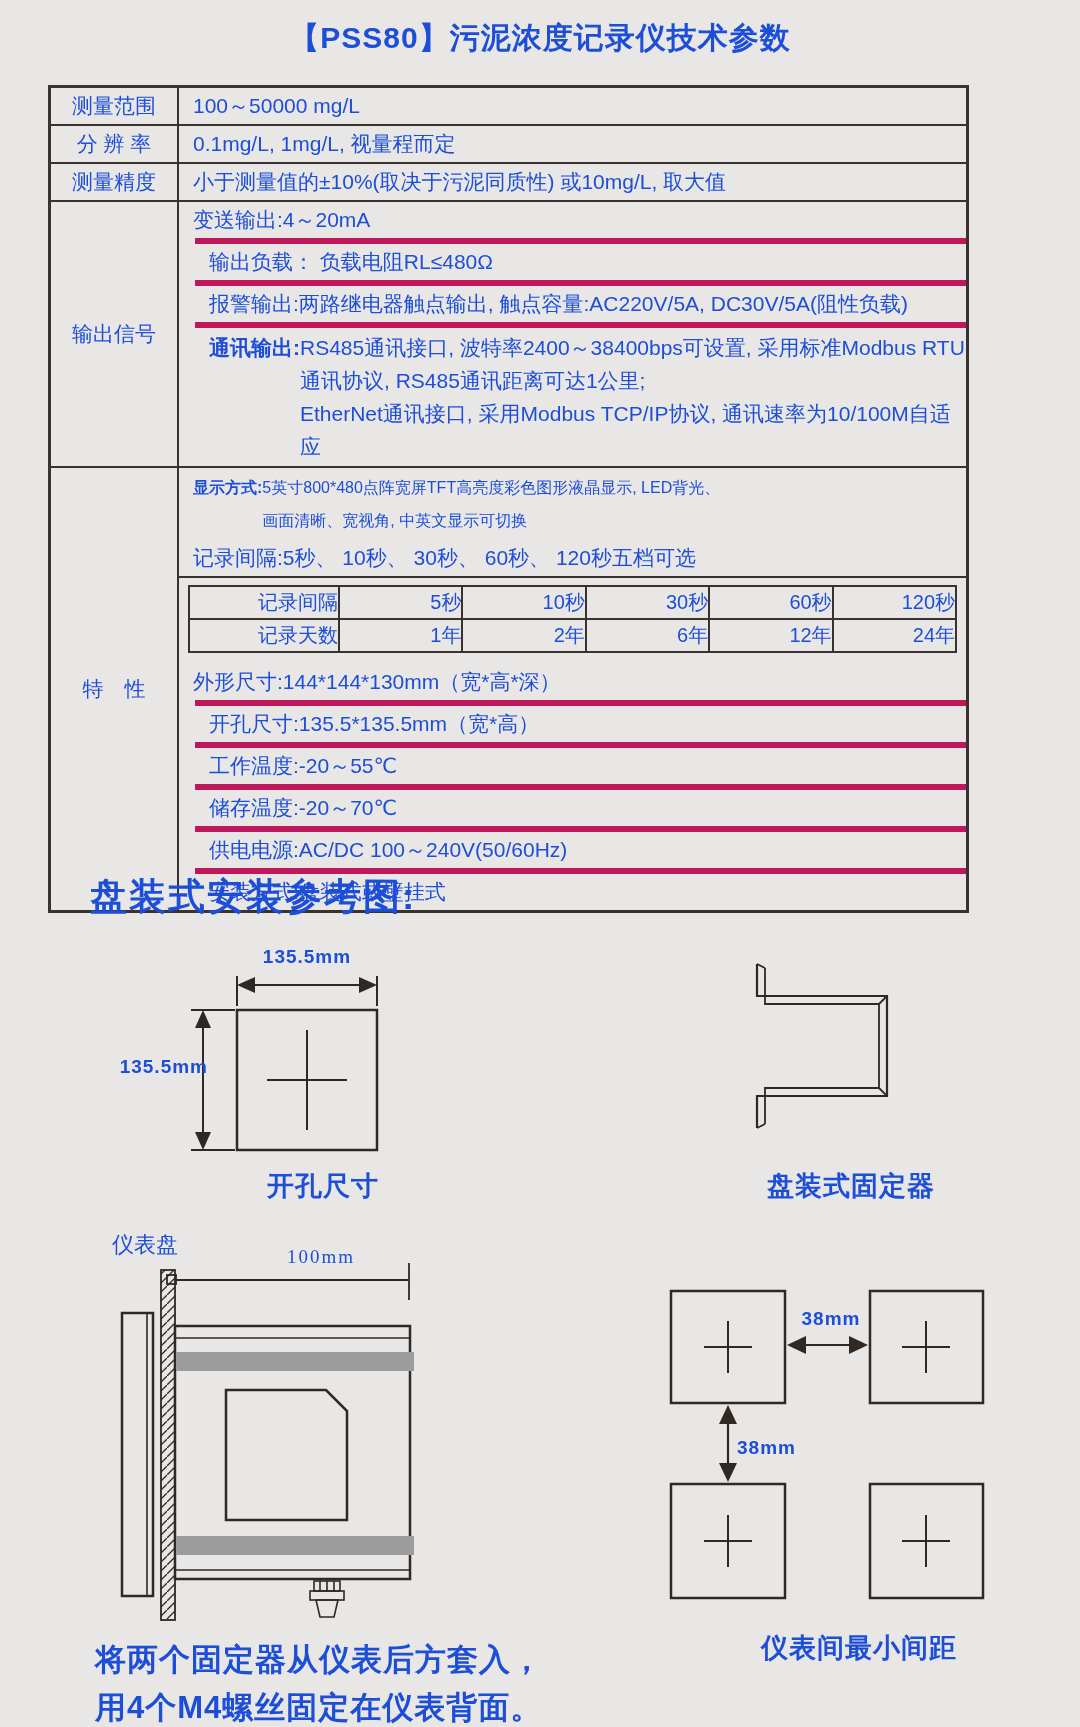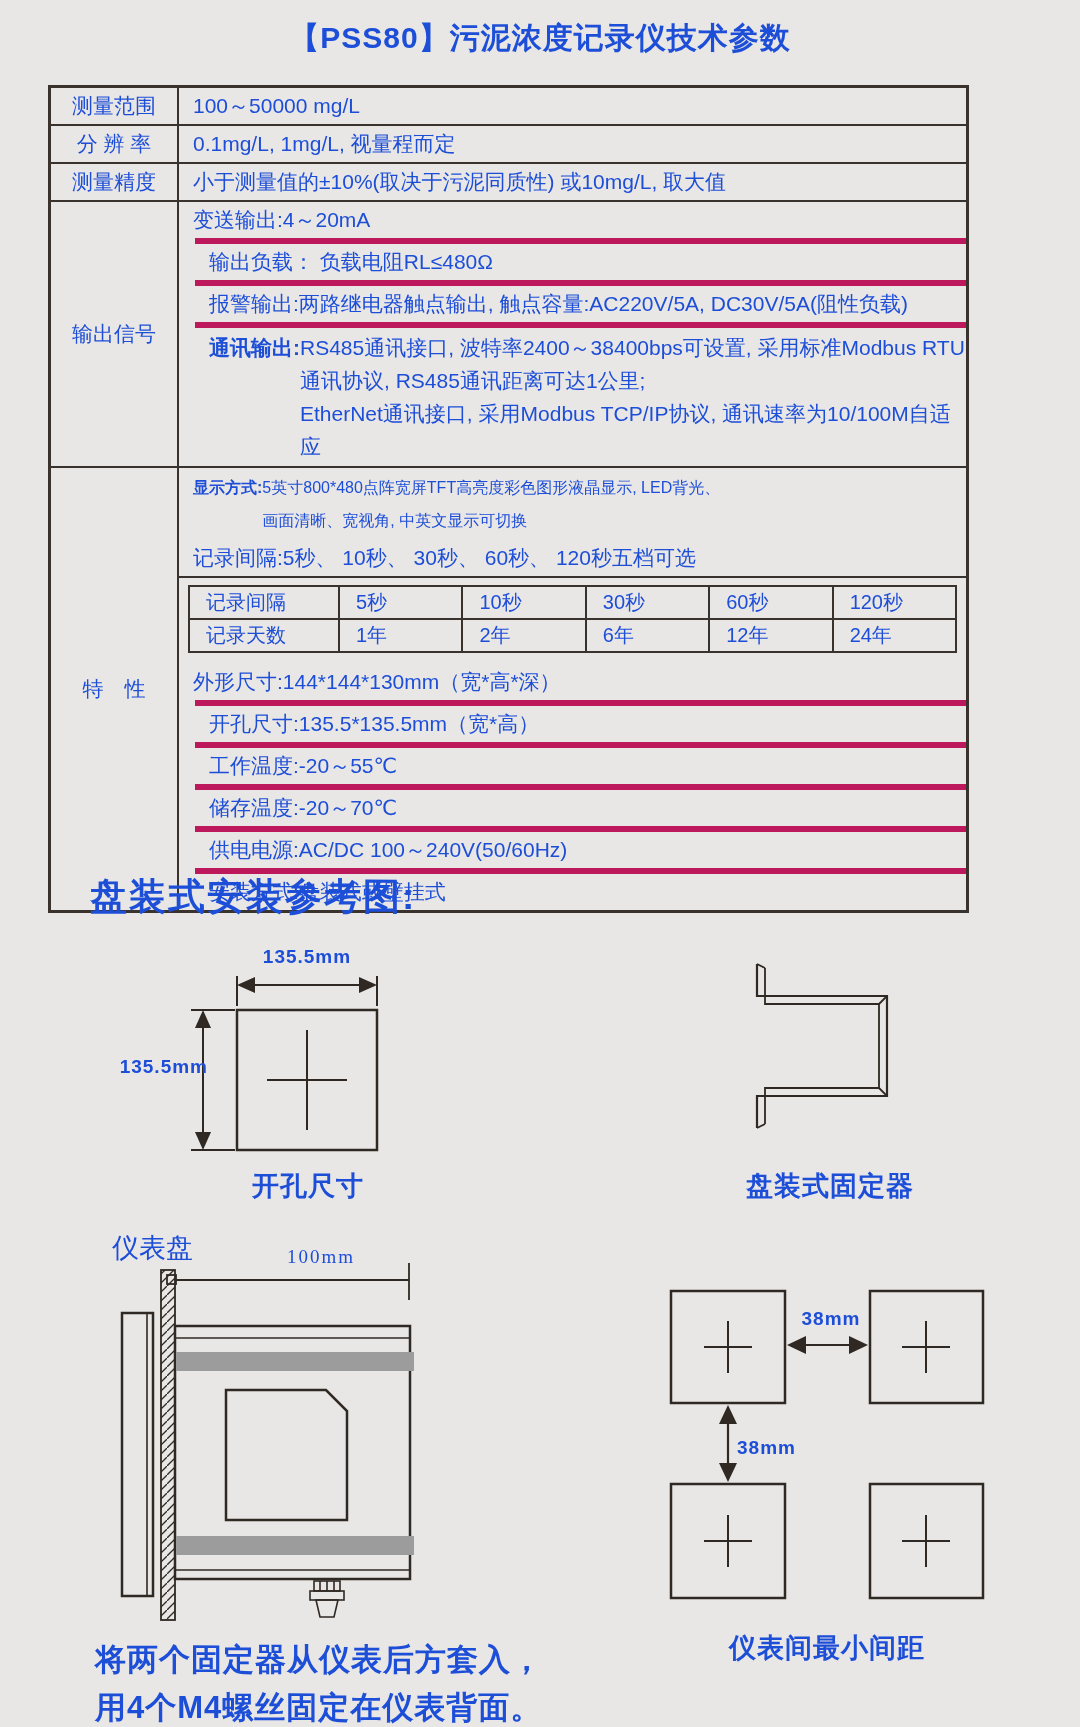--- a/index.html
+++ b/index.html
@@ -26,29 +26,29 @@
   .t-value, .sub { font-size:21px; line-height:28px; padding:4px 16px 4px 14px; }
   .sub + .sub { border-top:6px solid #be185d;margin-left:16px; }
   .multiline { display:flex; align-items:flex-start; line-height:33px; padding:3px 0 3px 14px; }
   .multiline .pfx { white-space:pre;font-weight:bold; }
   .multiline .lines { flex:1; min-width:0; }
   .rec-wrap { padding:7px 9px 11px 9px; border-top:2px solid #3a322d; }
   .rec-table { border:2px solid #3a322d; }
   .rec-row { display:flex; }
   .rec-row + .rec-row { border-top:2px solid #3a322d; }
   .rec-cell {
-    flex:1; text-align:left; font-size:20px; line-height:27px; padding:2px 16px;
+    flex:1; text-align:right; font-size:20px; line-height:27px; padding:2px 0;
     border-left:2px solid #3a322d;
   }
   .rec-cell:first-child { border-left:none; flex:0 0 148px; }
   
   .h2 { position:absolute; left:90px; top:872px; font-size:37px; font-weight:bold; letter-spacing:2px; }
   .dim { position:absolute; font-size:19px; font-weight:600; letter-spacing:1px; }
   .serif { font-family:"Liberation Serif","DejaVu Serif",serif; font-weight:normal; }
-  .cap { position:absolute; font-size:27px; font-weight:bold; text-align:center; letter-spacing:1px; }
+  .cap { position:absolute; font-size:27px; font-weight:bold; text-align:right; letter-spacing:1px; }
   .note { position:absolute; left:95px; font-size:31px; font-weight:bold; letter-spacing:1px;margin-top:9px; }
   .diagram { position:absolute; }
   svg { display:block; }
 </style>
 </head>
 <body>
 
 <div class="page">
 
   <div class="title">【PSS80】污泥浓度记录仪技术参数</div>
@@ -174,21 +174,21 @@
         <path d="M20 18 L20 54 L134 54 L134 138 L20 138 L20 174" stroke-width="1.8"></path>
         <line x1="12" y1="14" x2="20" y2="18" stroke-width="1.8"></line>
         <line x1="12" y1="178" x2="20" y2="174" stroke-width="1.8"></line>
         <line x1="142" y1="46" x2="134" y2="54" stroke-width="1.8"></line>
         <line x1="142" y1="146" x2="134" y2="138" stroke-width="1.8"></line>
       </g>
     </svg>
   </div>
   <div class="cap" style="left:725px; top:1168px; width:210px;">盘装式固定器</div>
 
-  <div class="serif" style="position:absolute; left:112px; top:1230px; font-size:27px;">仪表盘</div>
+  <div class="serif" style="position:absolute; left:112px; top:1230px; font-size:22px;">仪表盘</div>
   <div class="dim serif" style="left:235px; top:1246px; width:120px; text-align:right; letter-spacing:2px;">100mm</div>
 
   <div class="diagram" style="left:95px; top:1250px;">
     <svg width="335" height="375" viewBox="0 0 335 375">
       <defs>
         <pattern id="hatch" width="9" height="9" patternUnits="userSpaceOnUse">
           <path d="M0 9 L9 0" stroke="#2f2823" stroke-width="1.3"></path>
         </pattern>
       </defs>
 

